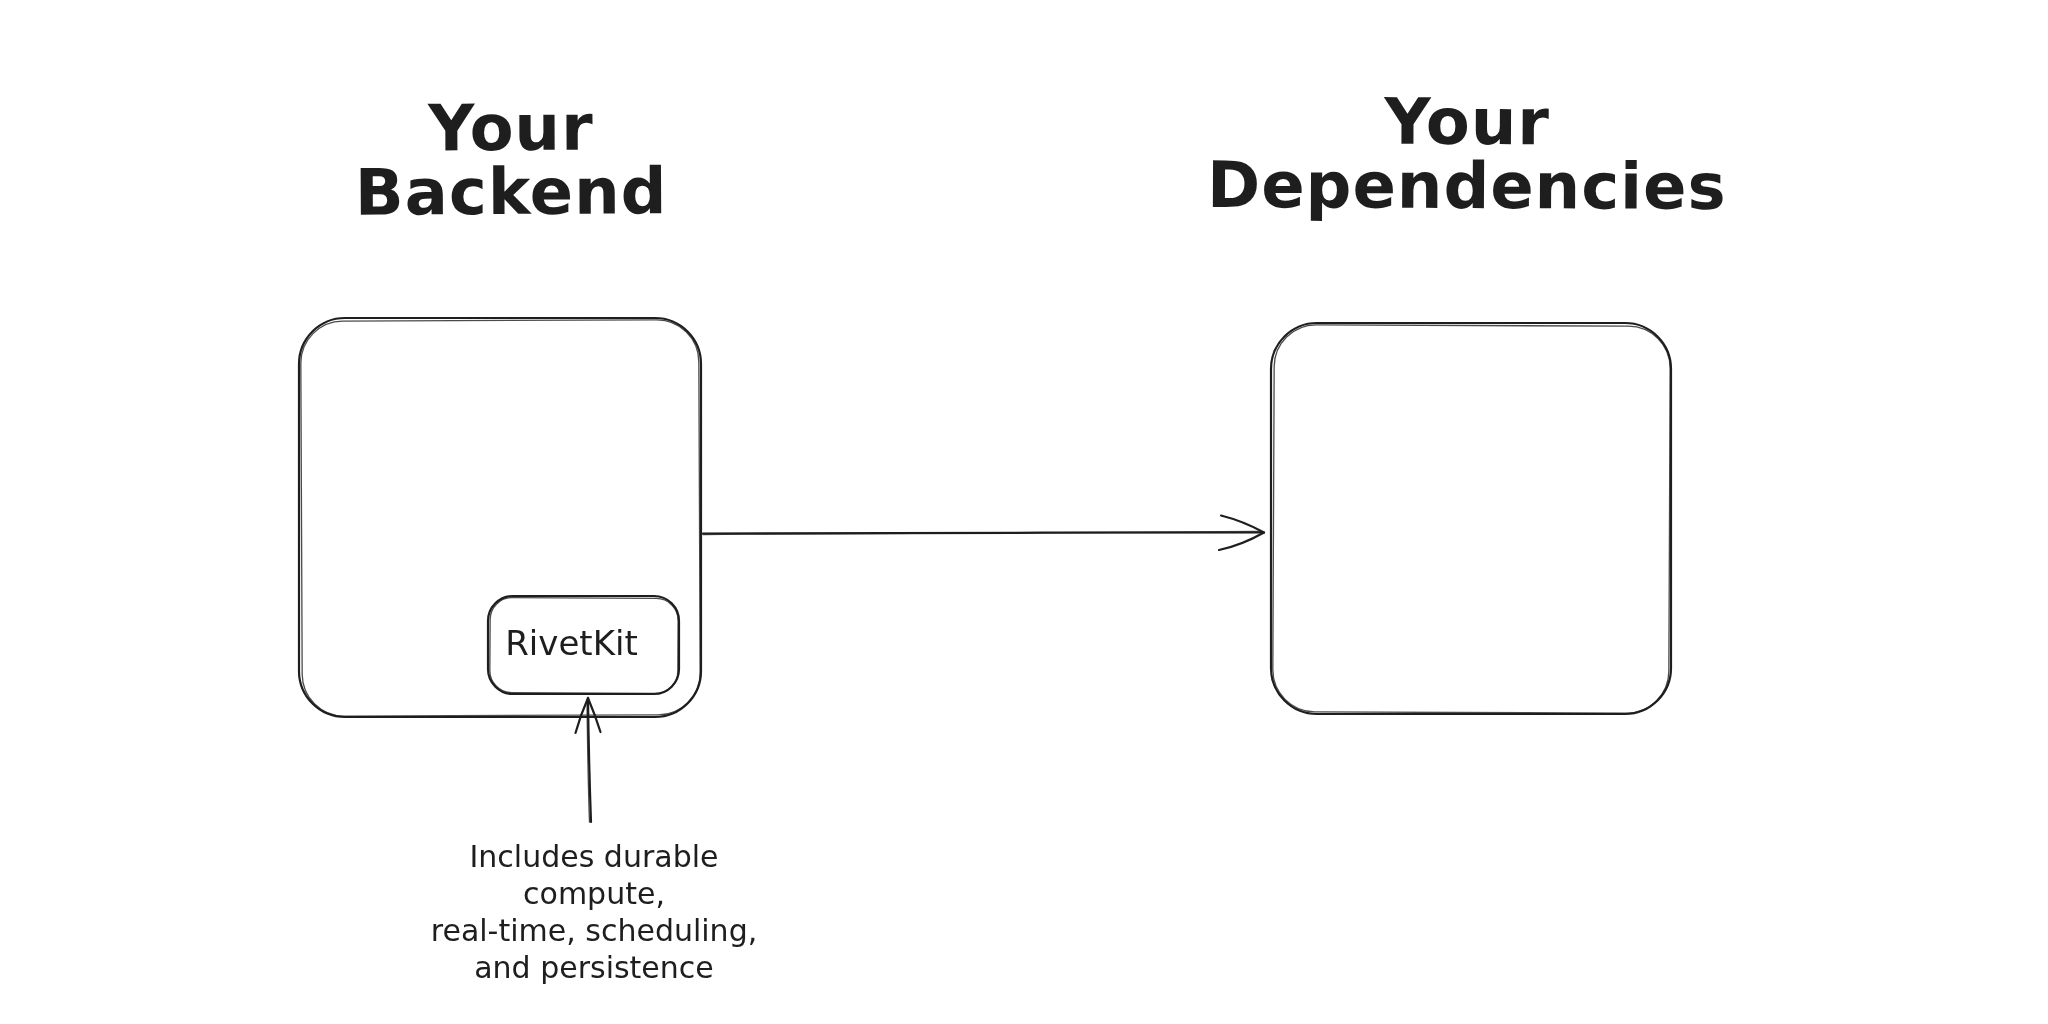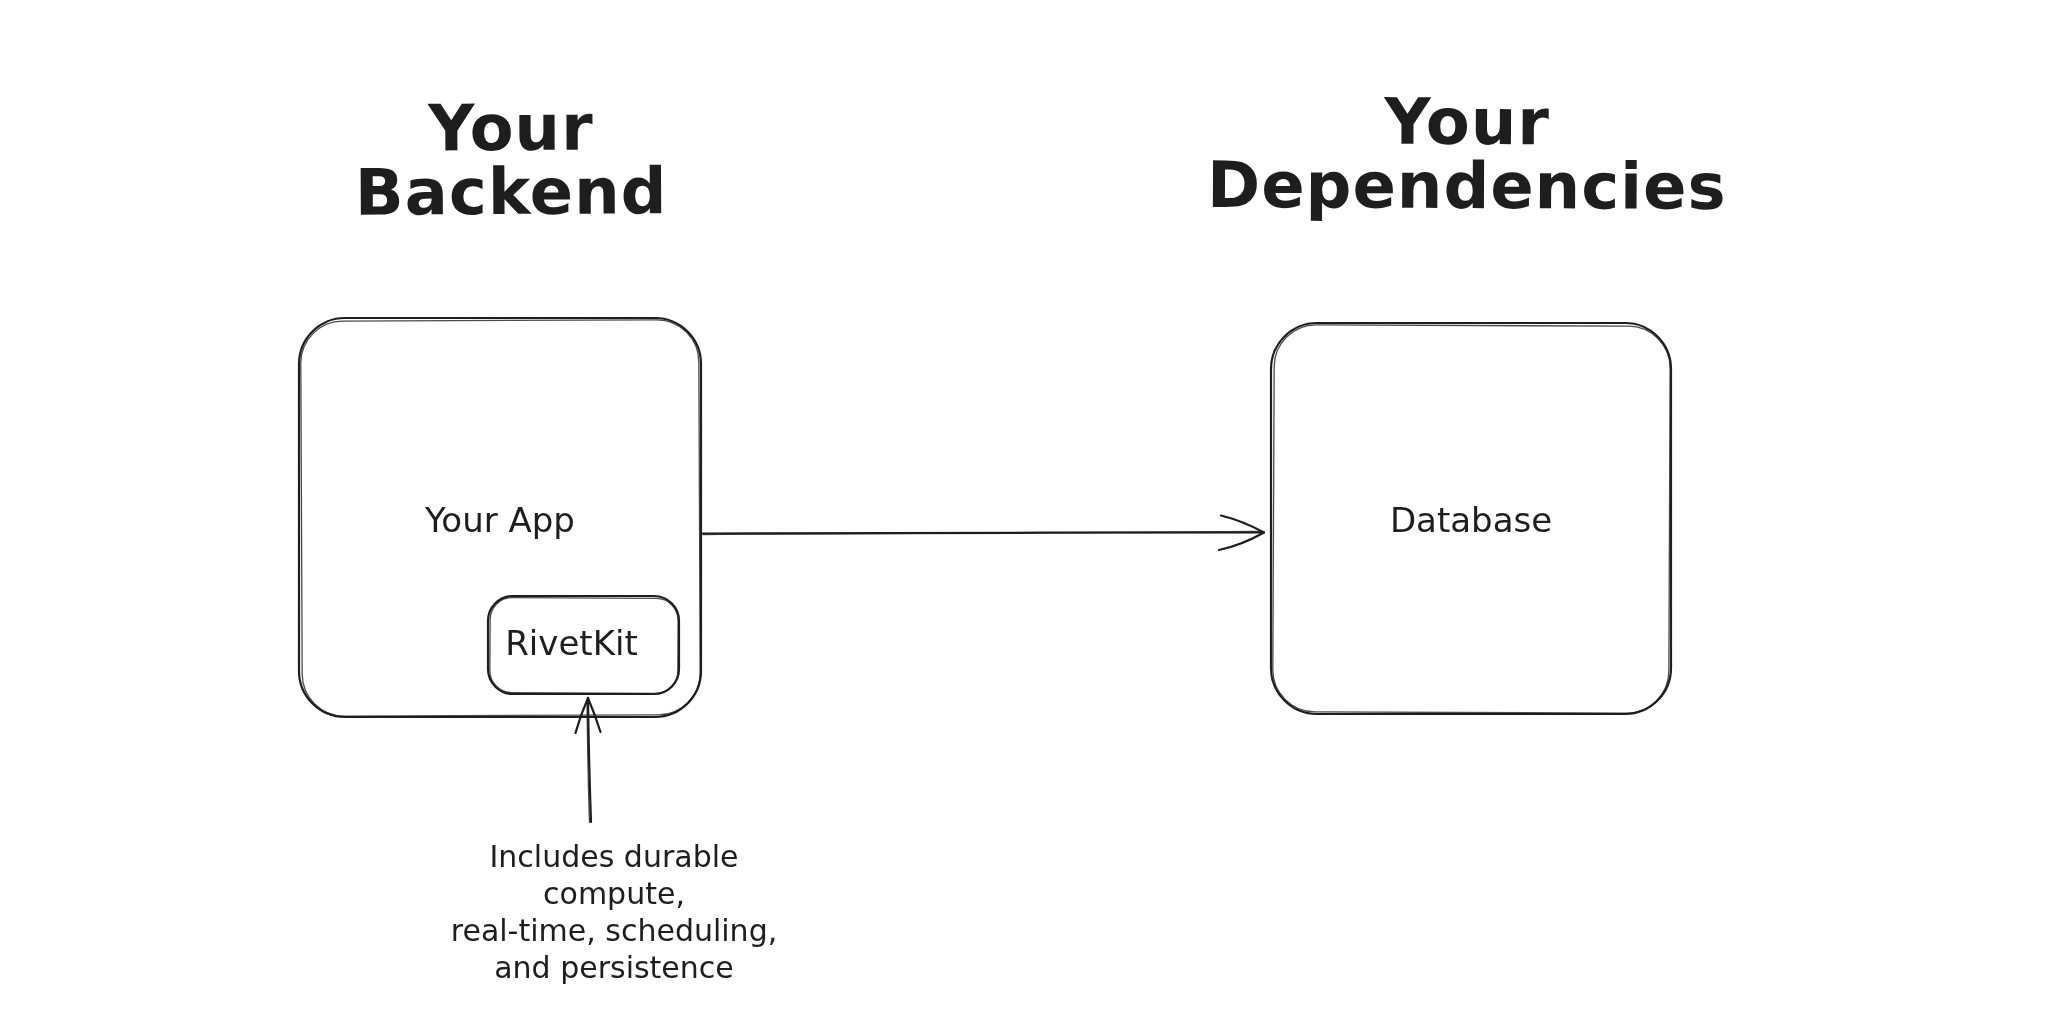--- a/index.html
+++ b/index.html
@@ -33,21 +33,21 @@
     letter-spacing:1px;
     transform:rotate(-0.3deg);
   }
   .title-left{left:276px;top:96px;width:470px;}
   .title-right{left:1152px;top:90px;width:630px;transform:rotate(0.2deg);}
   .node-label{font-size:34px;line-height:36px;font-weight:500;}
   .label-app{left:300px;top:502px;width:400px;}
   .label-db{left:1271px;top:502px;width:400px;}
   .label-rk{left:487px;top:625px;width:169px;}
   .annotation{
-    left:414px;top:838px;width:400px;
+    left:394px;top:838px;width:400px;
     font-size:30px;line-height:37px;font-weight:500;
   }
 </style>
 </head>
 <body>
 
 <div class="canvas">
 
   <svg class="layer" width="2048" height="1024" viewBox="0 0 2048 1024">
 
@@ -78,23 +78,21 @@
       <path class="overdraw" d="M589.5 822 C 588 782, 587.5 744, 587 700"></path>
       <path d="M588 698 Q 580.5 715 575.5 733"></path>
       <path d="M588 698 Q 595.5 716 600.5 732"></path>
     </g>
   </svg>
 
   <div class="txt title title-left">Your Backend</div>
 
   <div class="txt title title-right">Your Dependencies</div>
 
-  <div class="txt node-label label-app">Your App</div>
 
   <div class="txt node-label label-rk">RivetKit</div>
 
-  <div class="txt node-label label-db">Database</div>
 
   <div class="txt annotation">Includes durable compute,
 real-time, scheduling,
 and persistence</div>
 
 </div>
 
 </body></html>

